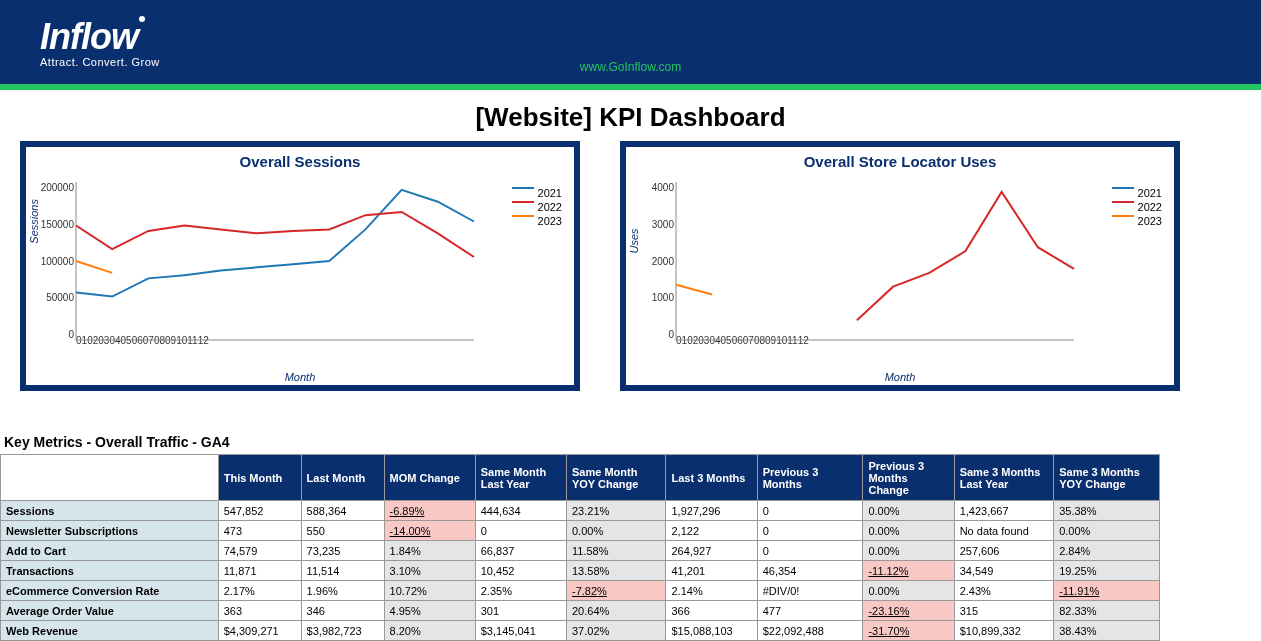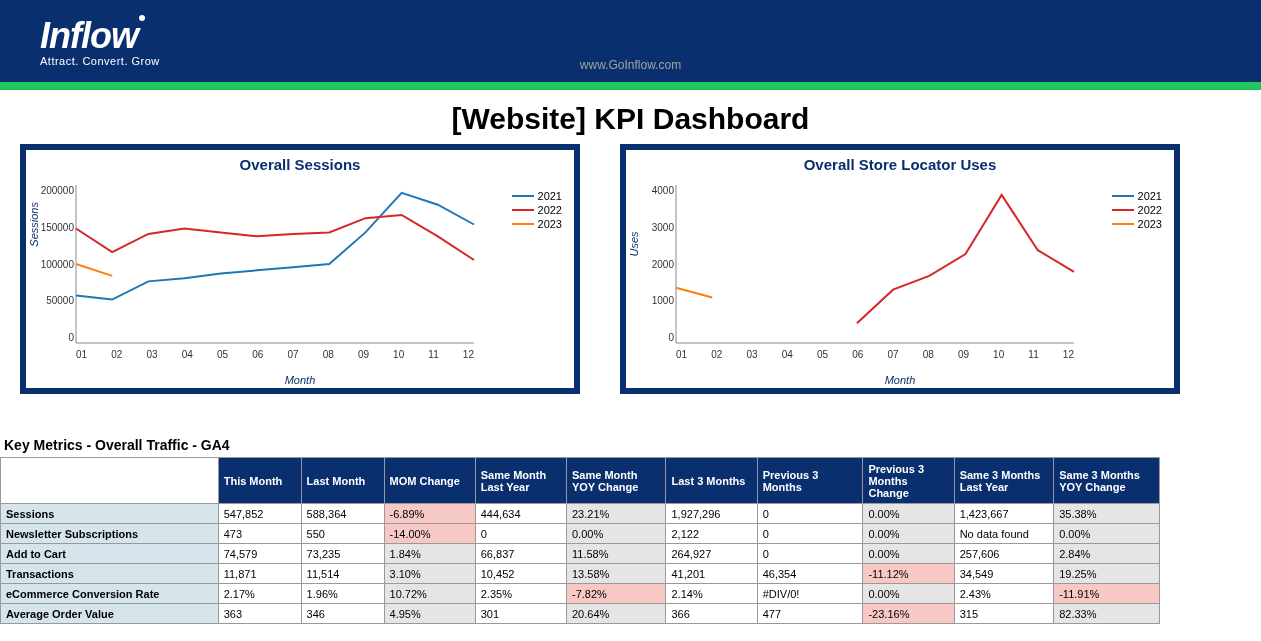--- a/index.html
+++ b/index.html
@@ -10,21 +10,21 @@
     font-size: 12px;
     color: #000;
   }
   .header {
     background: #0a2f6e;
     height: 90px;
     display: flex;
     align-items: center;
     padding: 0 40px;
     position: relative;
-    border-bottom: 8px solid #22c55e;
+    border-bottom: 6px solid #22c55e;
   }
   .logo-block { display: flex; flex-direction: column; }
   .logo {
     font-size: 36px;
     font-weight: bold;
     color: #fff;
     font-style: italic;
     letter-spacing: -1px;
     position: relative;
   }
@@ -32,26 +32,26 @@
     content: "";
     display:inline-block;
     width:6px; height:6px; border-radius:50%;
     background:#fff; margin-left:1px; vertical-align: top;
   }
   .tagline { color: #fff; font-size: 11px; margin-top:-2px; letter-spacing:0.5px;}
   .url {
     position: absolute;
     left: 50%; transform: translateX(-50%);
     bottom: 10px;
-    color: #a3a3a3;
+    color: #22c55e;
     font-size: 12px;
   }
   .title {
     text-align: center;
-    font-size: 30px;
+    font-size: 26px;
     font-weight: bold;
     margin: 12px 0 8px 0;
   }
   .charts-row {
     display: flex;
     gap: 40px;
     padding: 0 20px;
     margin-bottom: 20px;
     border-radius: 16px;
   }
@@ -68,21 +68,21 @@
     font-weight: bold;
     font-size: 15px;
     padding: 6px 0 0 0;
   }
   .legend {
     position: absolute;
     right: 12px;
     top: 40px;
     font-size: 11px;
   }
-  .legend-item { display:flex; align-items:center; gap:4px; margin-bottom:2px;}
+  .legend-item { display:flex; align-items:flex-start; gap:4px; margin-bottom:2px;}
   .legend-line { width:22px; height:2px; }
   .plot-area {
     position: absolute;
     left: 50px; right: 100px; top: 35px; bottom: 45px;
   }
   .y-axis-label {
     position:absolute;
     left:2px; top:50%;
     transform: rotate(-90deg) translateX(50%);
     transform-origin: left top;
@@ -92,21 +92,21 @@
   }
   .x-axis-label {
     position:absolute;
     bottom:2px; left:50%; transform:translateX(-50%);
     font-style: italic;
     color:#0a2f6e;
     font-size:11px;
     margin-top:8px;
   }
   .y-ticks { position:absolute; left:10px; top:35px; bottom:45px; width:38px; display:flex; flex-direction:column; justify-content:space-between; text-align:right; font-size:10px; color:#333;}
-  .x-ticks { position:absolute; left:50px; right:100px; bottom:28px; display:flex; justify-content:space-between; font-size:10px; color:#333;}
+  .x-ticks { position:absolute; left:50px; right:100px; bottom:39px; display:flex; font-size:10px; color:#333;}
   svg.lines { width:100%; height:100%; overflow:visible; }
 
   .section-title { font-size:14px; font-weight:bold; padding:4px 4px;margin-top:39px; }
   .metrics-table {
     border-collapse: collapse;
     width: 1160px;
     table-layout: fixed;
   }
   .metrics-table th, .metrics-table td {
     border: 1px solid #999;
@@ -125,21 +125,21 @@
     vertical-align: middle;
     white-space: normal;
     height: 46px;
   }
   .metrics-table .rowhead {
     background: #d6e5ec;
     font-weight: bold;
   }
   .corner { background:#fff; border:1px solid #999;}
   .pos { background:#e5e5e5; }
-  .neg { background:#f8c9c4; }
+  .neg { background:#f8c9c4;text-decoration:underline; }
 
   col.c0 { width:210px; }
   col.cn { width:80px; }
   col.cw { width:88px; }
   col.cw2 { width:96px; }
   col.cw3 { width:102px; }
 </style>
 </head>
 <body>
 
@@ -355,14 +355,27 @@
         <td>346</td>
         <td class="pos">4.95%</td>
         <td>301</td>
         <td class="pos">20.64%</td>
         <td>366</td>
         <td>477</td>
         <td class="neg">-23.16%</td>
         <td>315</td>
         <td class="pos">82.33%</td>
       </tr>
+      <tr>
+        <td class="rowhead">Web Revenue</td>
+        <td>$4,309,271</td>
+        <td>$3,982,723</td>
+        <td class="pos">8.20%</td>
+        <td>$3,145,041</td>
+        <td class="pos">37.02%</td>
+        <td>$15,088,103</td>
+        <td>$22,092,488</td>
+        <td class="neg">-31.70%</td>
+        <td>$10,899,332</td>
+        <td class="pos">38.43%</td>
+      </tr>
     </tbody>
 </table>
 
 </body></html>

